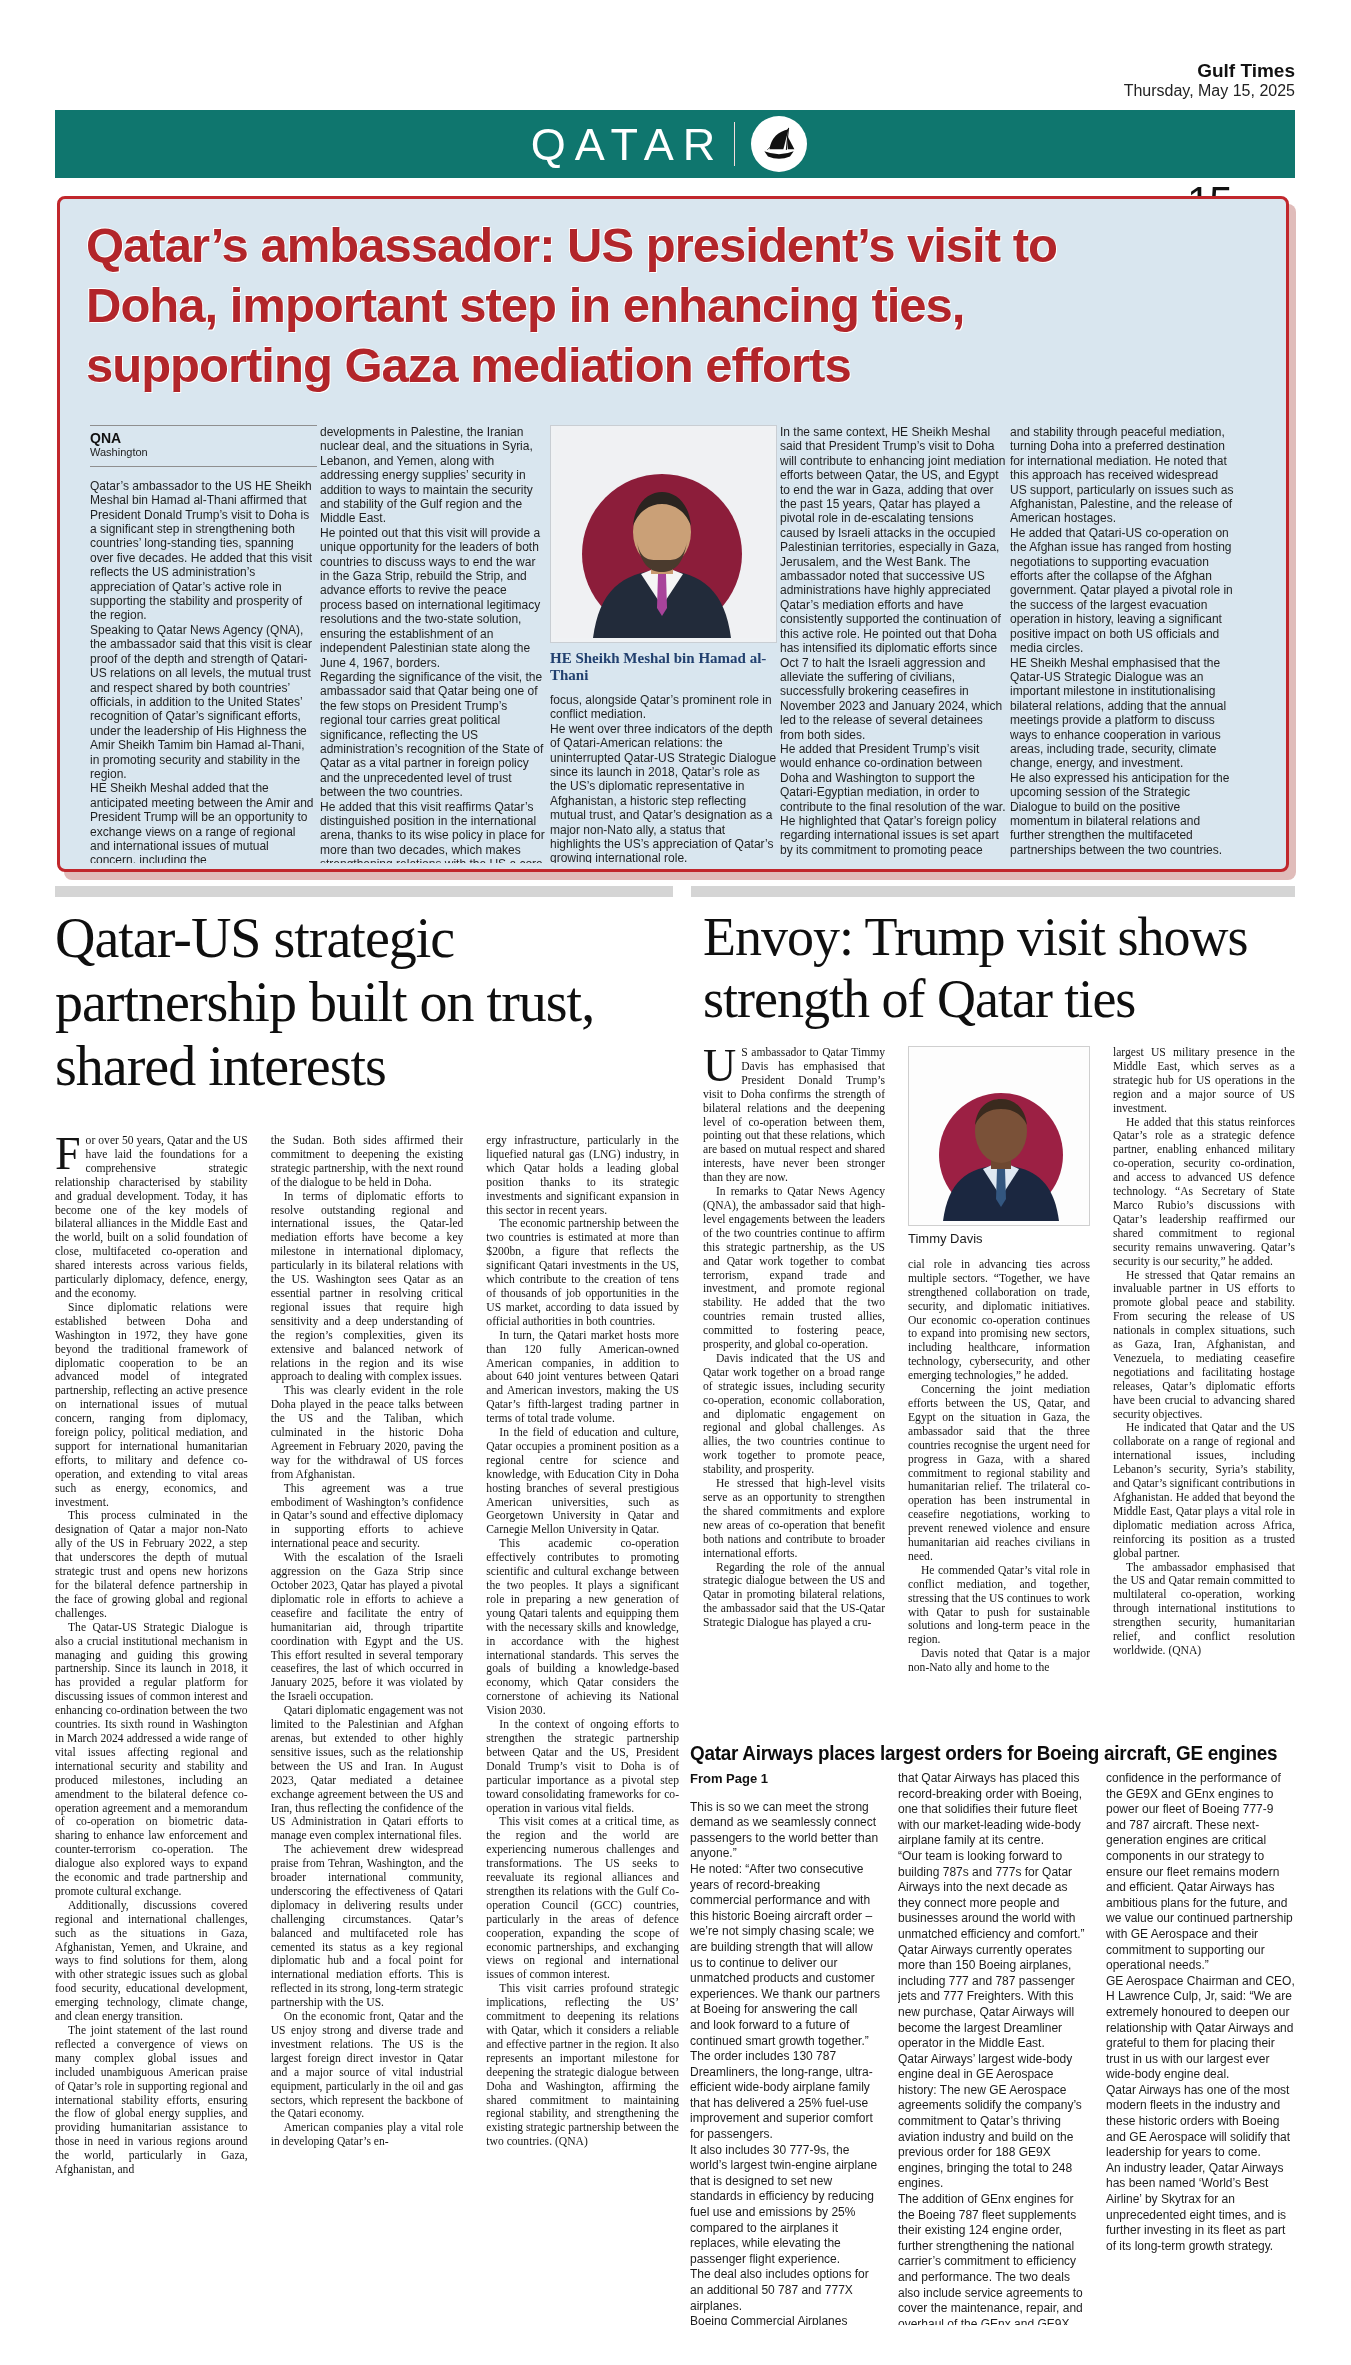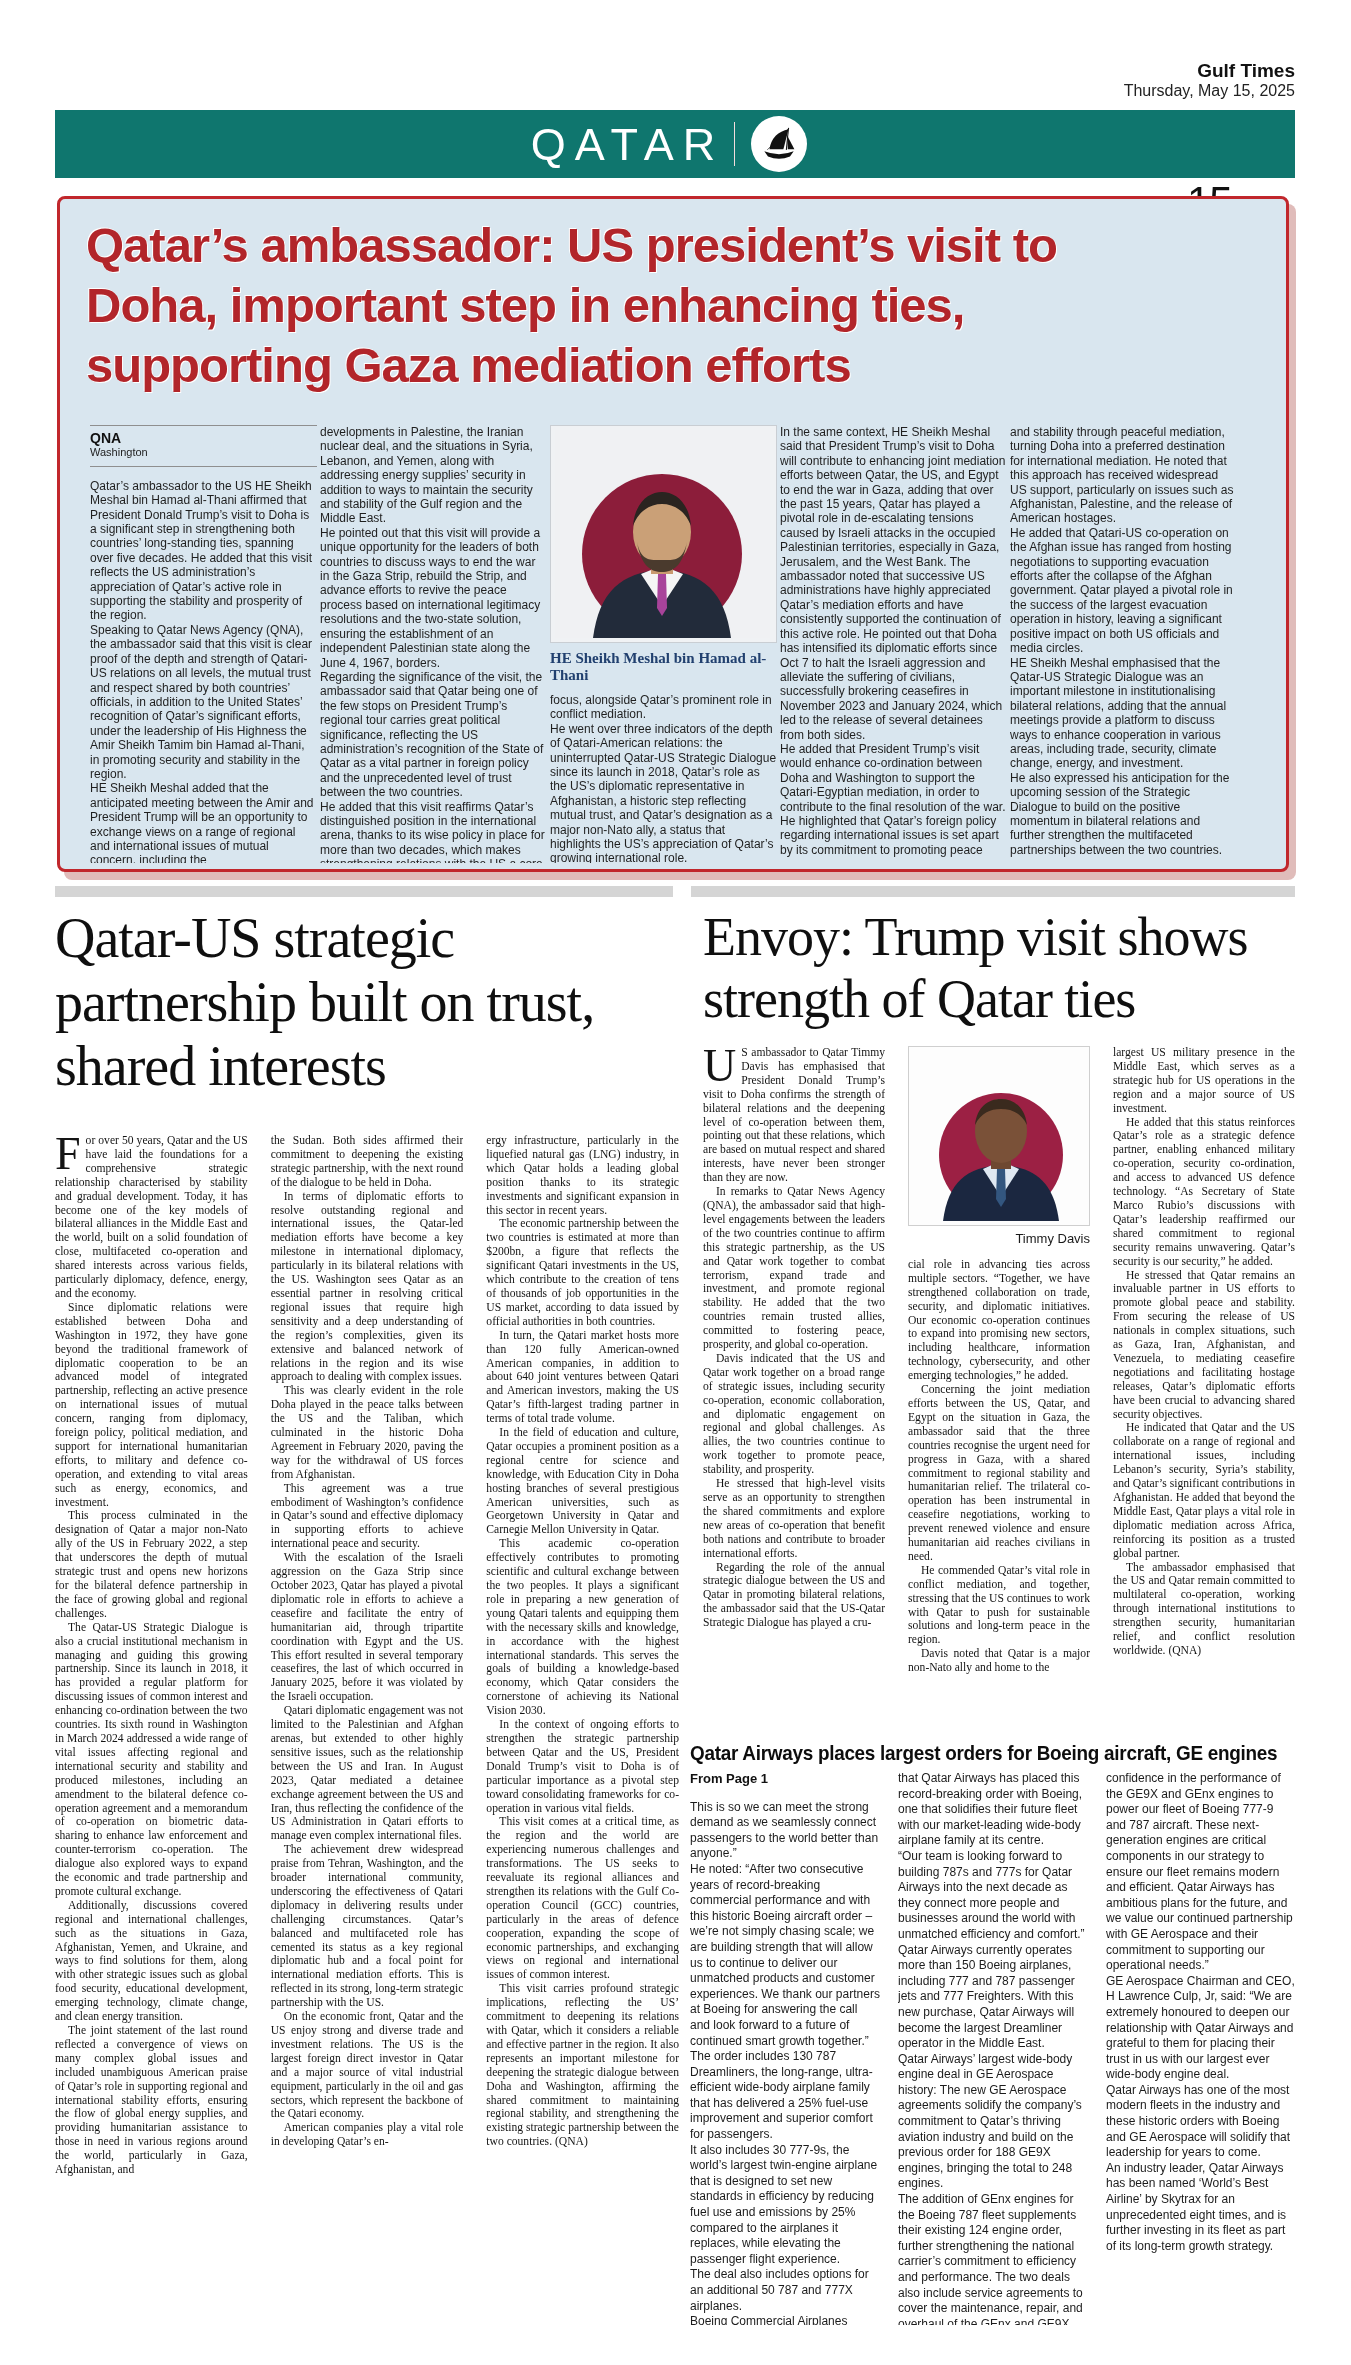--- a/index.html
+++ b/index.html
@@ -54,21 +54,21 @@
   .partnership .serif-cols { margin-top:36px; height:1165px; }
   .envoy .serif-cols { margin-top:16px; height:688px; }
   .serif-col { width:193px; overflow:hidden; font-family:"Liberation Serif", serif;
     font-size:11.6px; line-height:13.9px; text-align:justify; color:#141414; }
   .envoy .serif-col { width:186px; }
   .serif-col p { margin:0; text-indent:13px; }
   .serif-col p:first-of-type { text-indent:0; }
   .dropcap p:first-of-type::first-letter { float:left; font-size:46px; line-height:38px;
     padding:1px 5px 0 0; font-weight:400; }
   .photo-frame.davis { background:#fdfdfd; border:1px solid #cfcfcf; margin-bottom:6px; }
-  .davis-caption { font-family:"Liberation Sans", sans-serif; font-size:13px; color:#1a1a1a; margin-bottom:12px; text-align:right; }
+  .davis-caption { font-family:"Liberation Sans", sans-serif; font-size:13px; color:#1a1a1a; margin-bottom:12px; text-align:left; }
 
   
   .airways { position:absolute; left:690px; top:1740px; width:606px; height:585px; overflow:hidden; }
   .air-headline { font-size:21px; line-height:25px; font-weight:bold; color:#0d0d0d;
     white-space:nowrap; transform:scaleX(0.90); transform-origin:left center; letter-spacing:-0.3px; }
   .air-cols { display:flex; gap:18px; margin-top:6px; }
   .air-col { width:190px; overflow:hidden; font-size:12px; line-height:15.6px; color:#1c1c1c; }
   .air-col p { margin:0; }
   .kicker { font-size:13px; font-weight:bold; color:#111; margin-bottom:13px; }
 </style>

